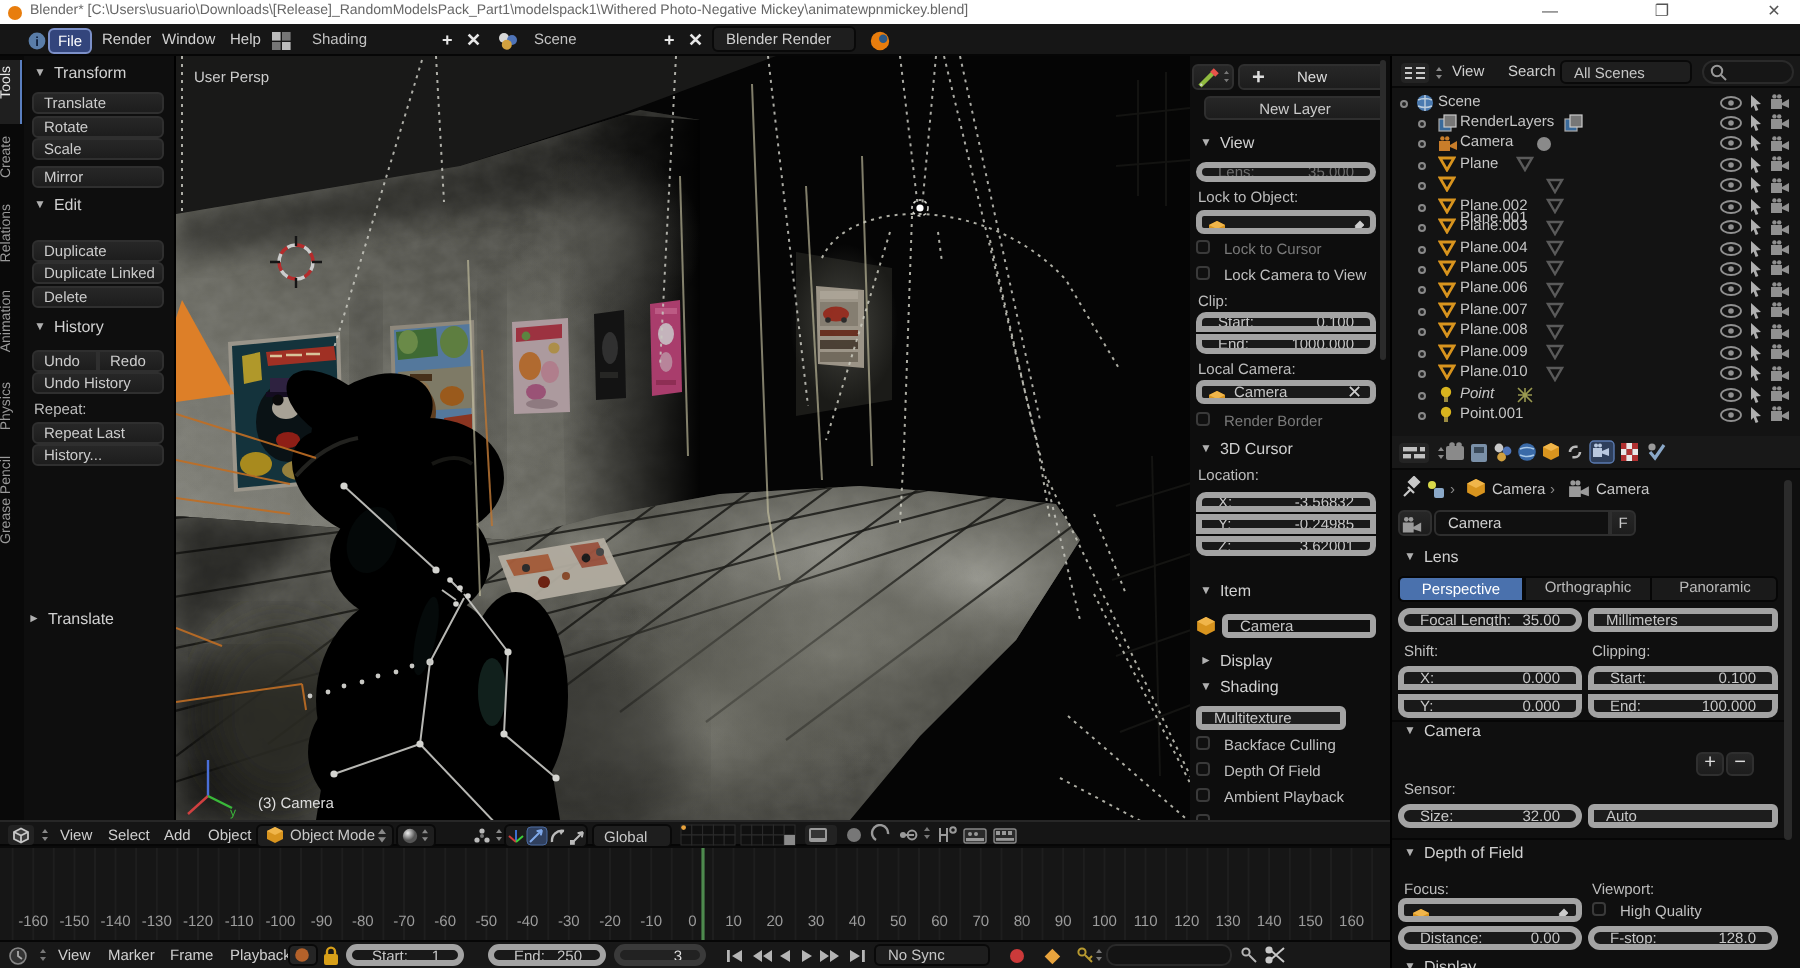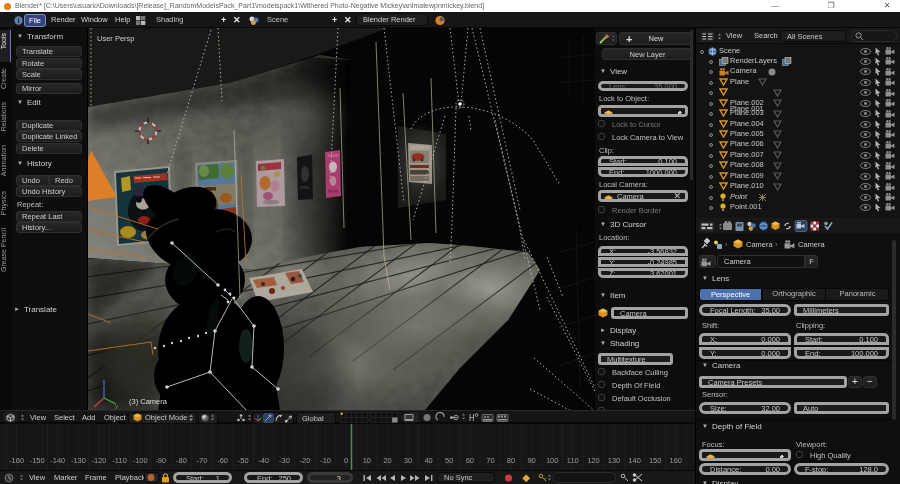--- a/index.html
+++ b/index.html
@@ -777,21 +777,21 @@
     <div class="phead closed" style="left:5px;top:298px;">Display</div>
     <div class="phead" style="left:5px;top:311px;">Shading</div>
     <div class="fld" style="left:3px;top:325px;width:75px;height:12px;border-radius:3px;background:#1d1d1d;">
         <span class="lab" style="left:6px;">Multitexture</span>
       </div>
     <div class="cb" style="left:3px;top:340px;"></div>
       <div class="cblab" style="left:17px;top:340px;">Backface Culling</div>
     <div class="cb" style="left:3px;top:353px;"></div>
       <div class="cblab" style="left:17px;top:353px;">Depth Of Field</div>
     <div class="cb" style="left:3px;top:366px;"></div>
-      <div class="cblab" style="left:17px;top:366px;">Default Occlusion</div>
+      <div class="cblab" style="left:17px;top:366px;">Ambient Playback</div>
     <div class="cb" style="left:3px;top:379px;"></div>
     <div class="abs" style="left:95px;top:2px;width:3px;height:150px;background:#2b2b2b;border-radius:2px;"></div>
   </div>
 
   <div class="abs" id="outliner" style="left:695px;top:28px;width:205px;height:190px;background:#131313;border-left:1px solid #000;overflow:hidden;">
     <div class="abs" style="left:0;top:0;width:205px;height:16px;background:#181818;border-bottom:1px solid #080808;">
       <svg class="abs" style="left:4px;top:2.5px" width="24" height="11" viewBox="0 0 24 11">
           <rect x="0.5" y="0.5" width="14" height="10" rx="2" fill="#242424"></rect>
           <g stroke="#c8c8c8" stroke-width="1">
             <line x1="2.5" y1="3" x2="6" y2="3"></line>
@@ -1258,23 +1258,20 @@
     <div class="fld" style="left:98px;top:115px;width:95px;height:12px;border-radius:5px 5px 0 0;">
         <span class="lab">Start:</span>
         <span class="val">0.100</span>
       </div>
     <div class="fld" style="left:98px;top:129px;width:95px;height:12px;border-radius:0 0 5px 5px;">
         <span class="lab">End:</span>
         <span class="val">100.000</span>
       </div>
     <div class="abs" style="left:0;top:142px;width:198px;height:1px;background:#060606;"></div>
     <div class="phead" style="left:6px;top:143px;">Camera</div>
-    <div class="fld" style="left:3px;top:158px;width:148px;height:12px;border-radius:3px;background:#1d1d1d;">
-        <span class="lab" style="left:6px;">Camera Presets</span>
-      </div>
     <div class="btn" style="left:152px;top:158px;width:14px;height:12px;text-align:center;line-height:10px;font-size:10px;color:#ddd;">+</div>
     <div class="btn" style="left:167px;top:158px;width:14px;height:12px;text-align:center;line-height:9px;font-size:10px;color:#ddd;">−</div>
     <div class="lbl" style="left:6px;top:172px;">Sensor:</div>
     <div class="fld" style="left:3px;top:184px;width:92px;height:12px;">
         <span class="lab">Size:</span>
         <span class="val">32.00</span>
       </div>
     <div class="fld" style="left:98px;top:184px;width:95px;height:12px;border-radius:3px;background:#1d1d1d;">
         <span class="lab" style="left:6px;">Auto</span>
       </div>

